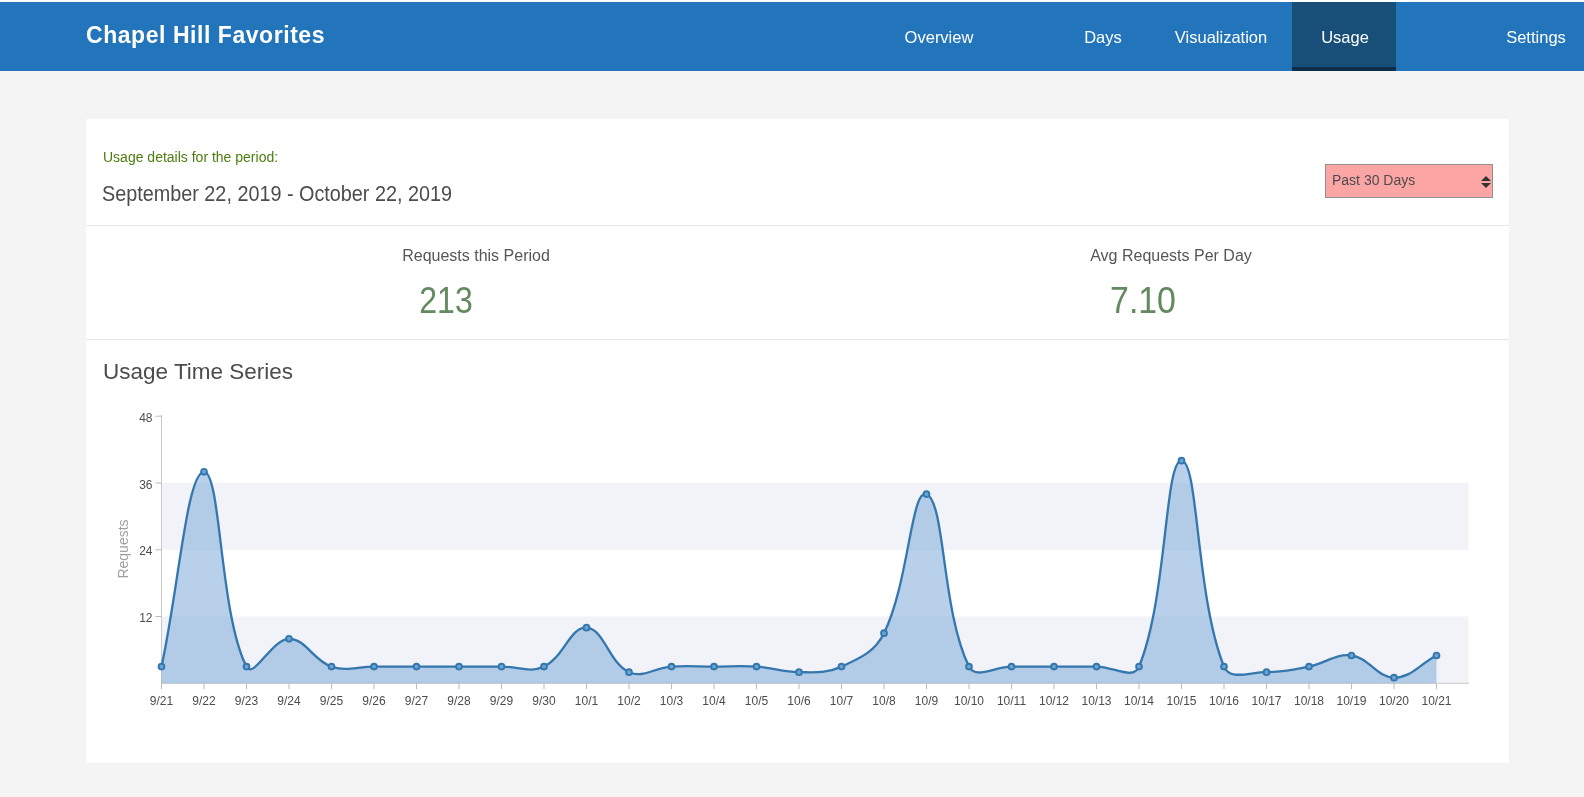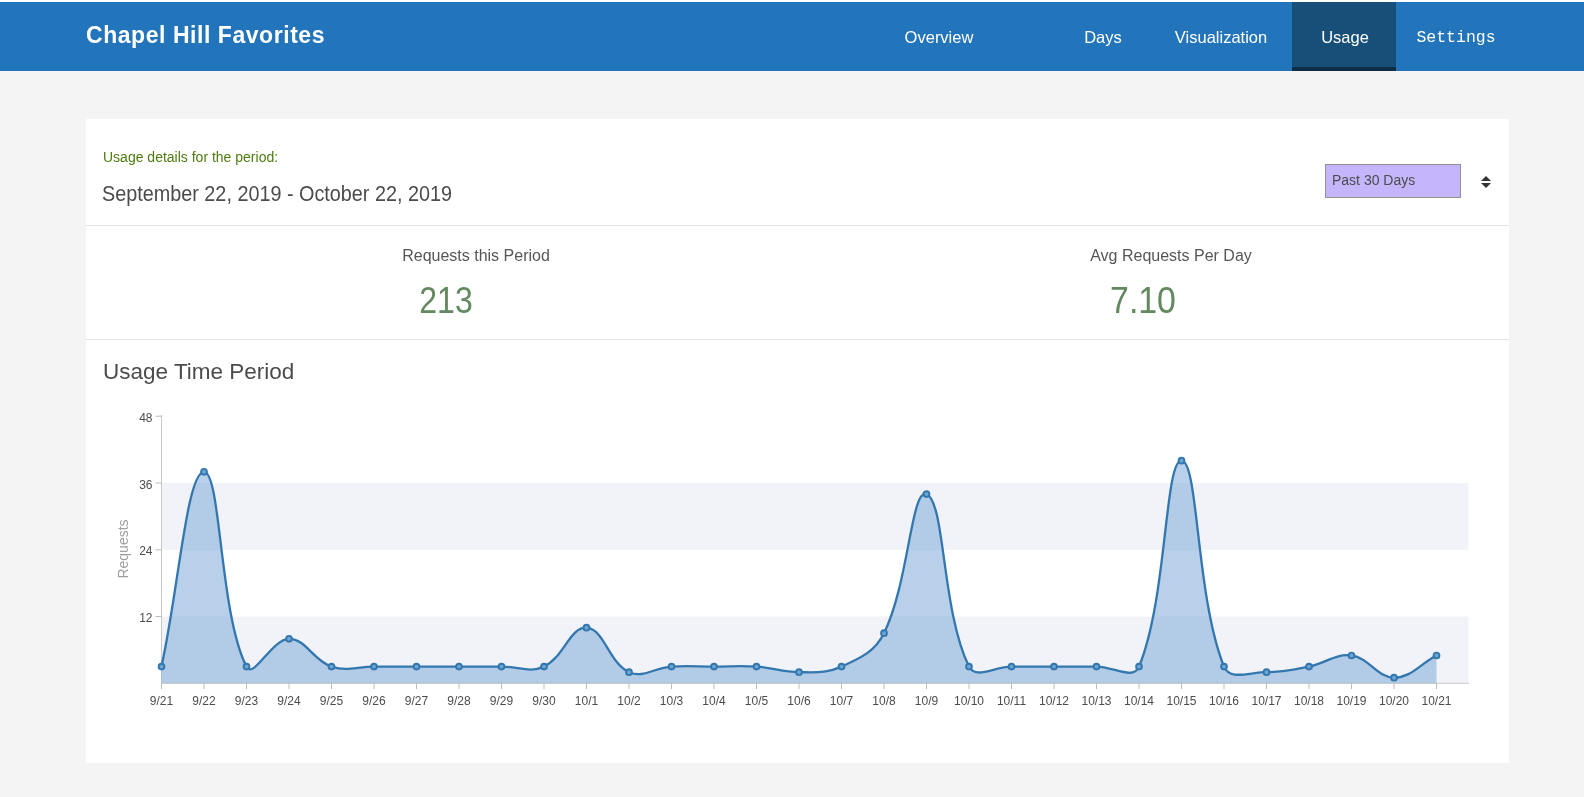--- a/index.html
+++ b/index.html
@@ -5,55 +5,55 @@
 * { margin:0; padding:0; box-sizing:border-box; }
 html,body { width:1584px; height:797px; background:#f4f4f4; font-family:"Liberation Sans",sans-serif; overflow:hidden; }
 #topbar { position:absolute; left:0; top:2px; width:1584px; height:69px; background:#2274bb; }
 #title { position:absolute; left:86px; top:22px; font-size:23px; color:#ffffff; font-weight:700; letter-spacing:0.55px; }
 .nav { position:absolute; top:2.5px; height:69px; line-height:69px; font-size:16.5px; color:#fff; transform:translateX(-50%); white-space:nowrap; }
 #tab-active { position:absolute; left:1292px; top:2px; width:104px; height:69px; background:#174f79; border-bottom:4px solid #0d2d48; }
 #card { position:absolute; left:86px; top:119px; width:1423px; height:644px; background:#ffffff; }
 .sec-border { position:absolute; left:86px; width:1423px; height:0; border-top:1px solid #e6e6e6; }
 #lbl-period { position:absolute; left:103px; top:149px; font-size:14px; color:#4d7c0f; }
 #lbl-date { position:absolute; left:102px; top:181px; font-size:22px; color:#4c4c4c; transform:scaleX(0.9); transform-origin:0 0; white-space:nowrap; }
-#select { position:absolute; left:1325px; top:164px; width:136px; height:34px; background:#c4b5fd; border:1px solid #919191; }
+#select { position:absolute; left:1325px; top:164px; width:168px; height:34px; background:#fca5a5; border:1px solid #919191; }
 #select span { position:absolute; left:6px; top:7px; font-size:14px; color:#4c4c4c; }
 .tri-up { position:absolute; left:155px; top:11px; width:0; height:0; border-left:5px solid transparent; border-right:5px solid transparent; border-bottom:5.5px solid #333; }
 .tri-dn { position:absolute; left:155px; top:18px; width:0; height:0; border-left:5px solid transparent; border-right:5px solid transparent; border-top:5.5px solid #333; }
 .stat-lbl { position:absolute; top:247px; transform:translateX(-50%); font-size:16px; color:#565656; white-space:nowrap;margin-left:28px; }
 .stat-num { position:absolute; top:279.5px; font-size:36px; color:#62895f; white-space:nowrap; }
 #chart-title { position:absolute; left:103px; top:359px; font-size:22.5px; color:#4c4c4c; }
 #chartsvg { position:absolute; left:0; top:0; }
 </style>
 </head>
 <body>
 <div style="position:absolute;left:0;top:0;width:1584px;height:2px;background:#fff;"></div>
 <div id="topbar"></div>
 <div id="tab-active"></div>
 <div id="title">Chapel Hill Favorites</div>
 <div class="nav" style="left:939px;">Overview</div>
 <div class="nav" style="left:1103px;">Days</div>
 <div class="nav" style="left:1221px;text-align:center;">Visualization</div>
 <div class="nav" style="left:1345px;">Usage</div>
-<div class="nav" style="left:1456px;font-family:Liberation Mono, monospace;">Settings</div>
+<div class="nav" style="left:1536px;">Settings</div>
 <div id="card"></div>
 <div class="sec-border" style="top:225px;"></div>
 <div class="sec-border" style="top:339px;"></div>
 <div id="lbl-period">Usage details for the period:</div>
 <div id="lbl-date">September 22, 2019 - October 22, 2019</div>
 <div id="select">
     <span>Past 30 Days</span>
     <div class="tri-up"></div>
     <div class="tri-dn"></div>
   </div>
 <div class="stat-lbl" style="left:448px;">Requests this Period</div>
 <div class="stat-num" style="left:446px; transform:translateX(-50%) scaleX(0.89);">213</div>
 <div class="stat-lbl" style="left:1143px;">Avg Requests Per Day</div>
 <div class="stat-num" style="left:1143px; transform:translateX(-50%) scaleX(0.94);">7.10</div>
-<div id="chart-title">Usage Time Period</div>
+<div id="chart-title">Usage Time Series</div>
 <svg id="chartsvg" width="1584" height="797" viewBox="0 0 1584 797">
   <rect x="161.5" y="616.5" width="1307" height="66.8" fill="#f1f3f8"></rect>
   <rect x="161.5" y="483.0" width="1307" height="66.8" fill="#f1f3f8"></rect>
   <g stroke="#c9c9c9" stroke-width="1">
     <line x1="161.5" y1="415" x2="161.5" y2="683.3"></line>
     <line x1="161" y1="683.3" x2="1469" y2="683.3"></line>
   </g>
   <g stroke="#bbbbbb" stroke-width="1">
       <line x1="155.5" y1="416.2" x2="161.5" y2="416.2"></line>
       <line x1="155.5" y1="483.0" x2="161.5" y2="483.0"></line>

